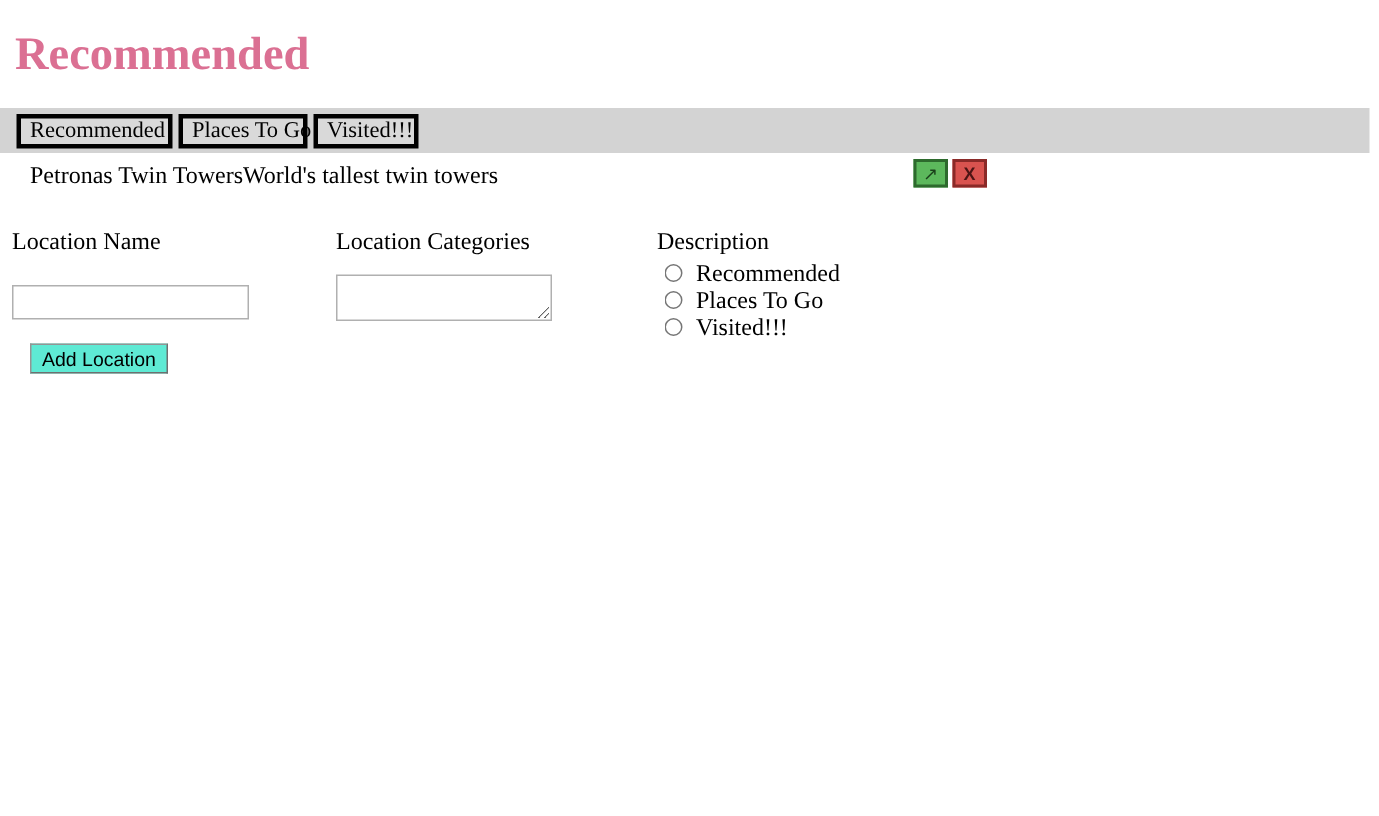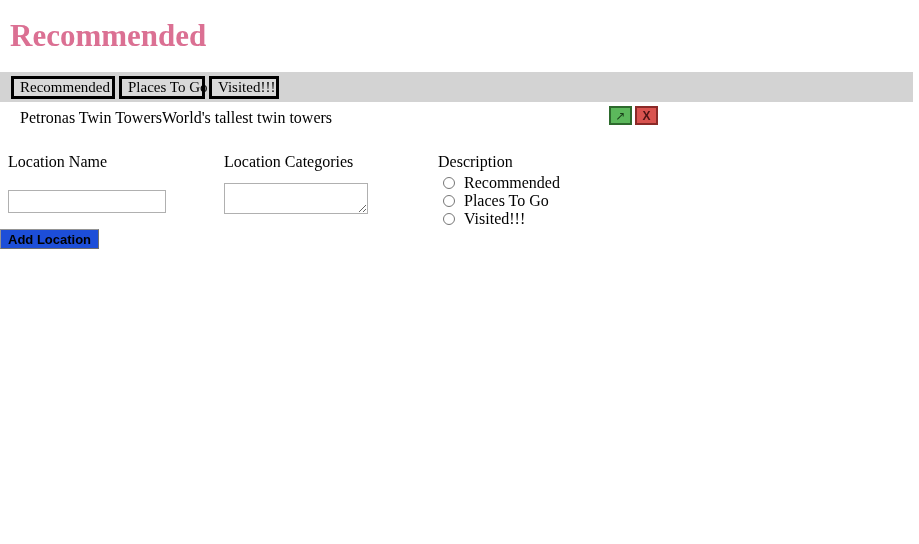--- a/index.html
+++ b/index.html
@@ -180,36 +180,35 @@
     width: 12px;
     height: 12px;
     margin: 0 5px 0 0;
     vertical-align: -1px;
     cursor: pointer;
   }
   .radio-row span { vertical-align: 0px; }
 
   .submit-btn {
     position: absolute;
-    left: 0;
+    left: 20px;
     top: 77px;
     height: 20px;
     padding: 1px 7px;
-    background: #1d4ed8;
+    background: #5eead4;
     border: 1px solid #949494;
     border-right-color: #6f6f6f;
     border-bottom-color: #6f6f6f;
     font-family: "Liberation Sans", "DejaVu Sans", sans-serif;
     font-size: 13px;
     line-height: 15px;
     color: #000000;
     cursor: pointer;
     box-sizing: border-box;
     white-space: nowrap;
-    font-weight: bold;
   }
 </style>
 </head>
 <body>
 
 <h1 class="page-title">Recommended</h1>
 
 <div class="navbar">
   <button class="nav-btn nav-btn-0">Recommended</button>
   <button class="nav-btn nav-btn-1">Places To Go</button>

